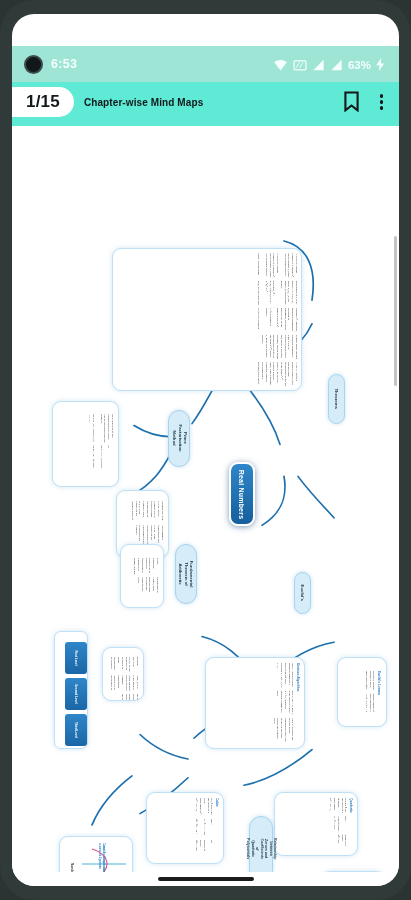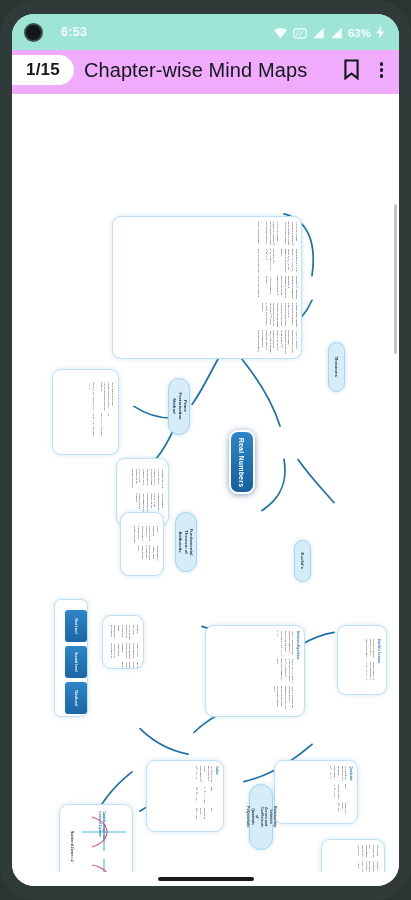--- a/index.html
+++ b/index.html
@@ -13,41 +13,41 @@
     display:flex; flex-direction:column;
   }
   #screen{
     position:relative; flex:1; border-radius:22px; overflow:hidden;
     background:#ffffff; display:flex; flex-direction:column;
   }
 
   
   #status-bar{
     height:36px; background:#9fe5d6; display:flex; align-items:center;
-    padding:0 14px 0 12px; gap:18px; flex:0 0 auto;
+    padding:0 14px 0 12px; gap:8px; flex:0 0 auto;margin-top:32px;
   }
   .punch-hole{ width:19px; height:19px; border-radius:50%;
     background:#11181a; border:2px solid #3d4a4a; flex:0 0 auto;}
   #status-time{ font-size:12.5px; font-weight:700; color:#f4fffd;
     letter-spacing:.3px; }
   #status-right{ margin-left:auto; display:flex; align-items:flex-end; gap:5px; }
   .sicon{ display:block; }
   #battery-text{ font-size:11.5px; font-weight:700; color:#f4fffd; }
 
   
   #app-bar{
-    height:44px; background:#f0abfc; display:flex; align-items:center;
+    height:44px; background:#5eead4; display:flex; align-items:center;
     gap:10px; padding:0 12px 4px 0; flex:0 0 auto;
   }
   #page-counter{
     background:#ffffff; color:#14191c; font-weight:700; font-size:17px;
     padding:5px 14px 5px 14px; border-radius:0 16px 16px 0; margin-left:0;
     letter-spacing:.2px;
   }
-  #app-title{ font-size:20px; font-weight:400; color:#12181b;
+  #app-title{ font-size:10px; font-weight:700; color:#12181b;
     letter-spacing:.1px; white-space:nowrap; }
   #app-bar-actions{ margin-left:auto; display:flex; align-items:center; gap:16px;}
   .dot3{ display:flex; flex-direction:column; gap:2.5px; align-items:center;
     padding:4px 4px; }
   .dot3 i{ width:3.4px;height:3.4px;border-radius:50%;background:#12181b;display:block;}
 
   
   #mindmap-canvas{ position:relative; flex:1; background:#fff; overflow:hidden; }
   #mm-svg{ position:absolute; left:0; top:0; width:100%; height:100%; }
 

